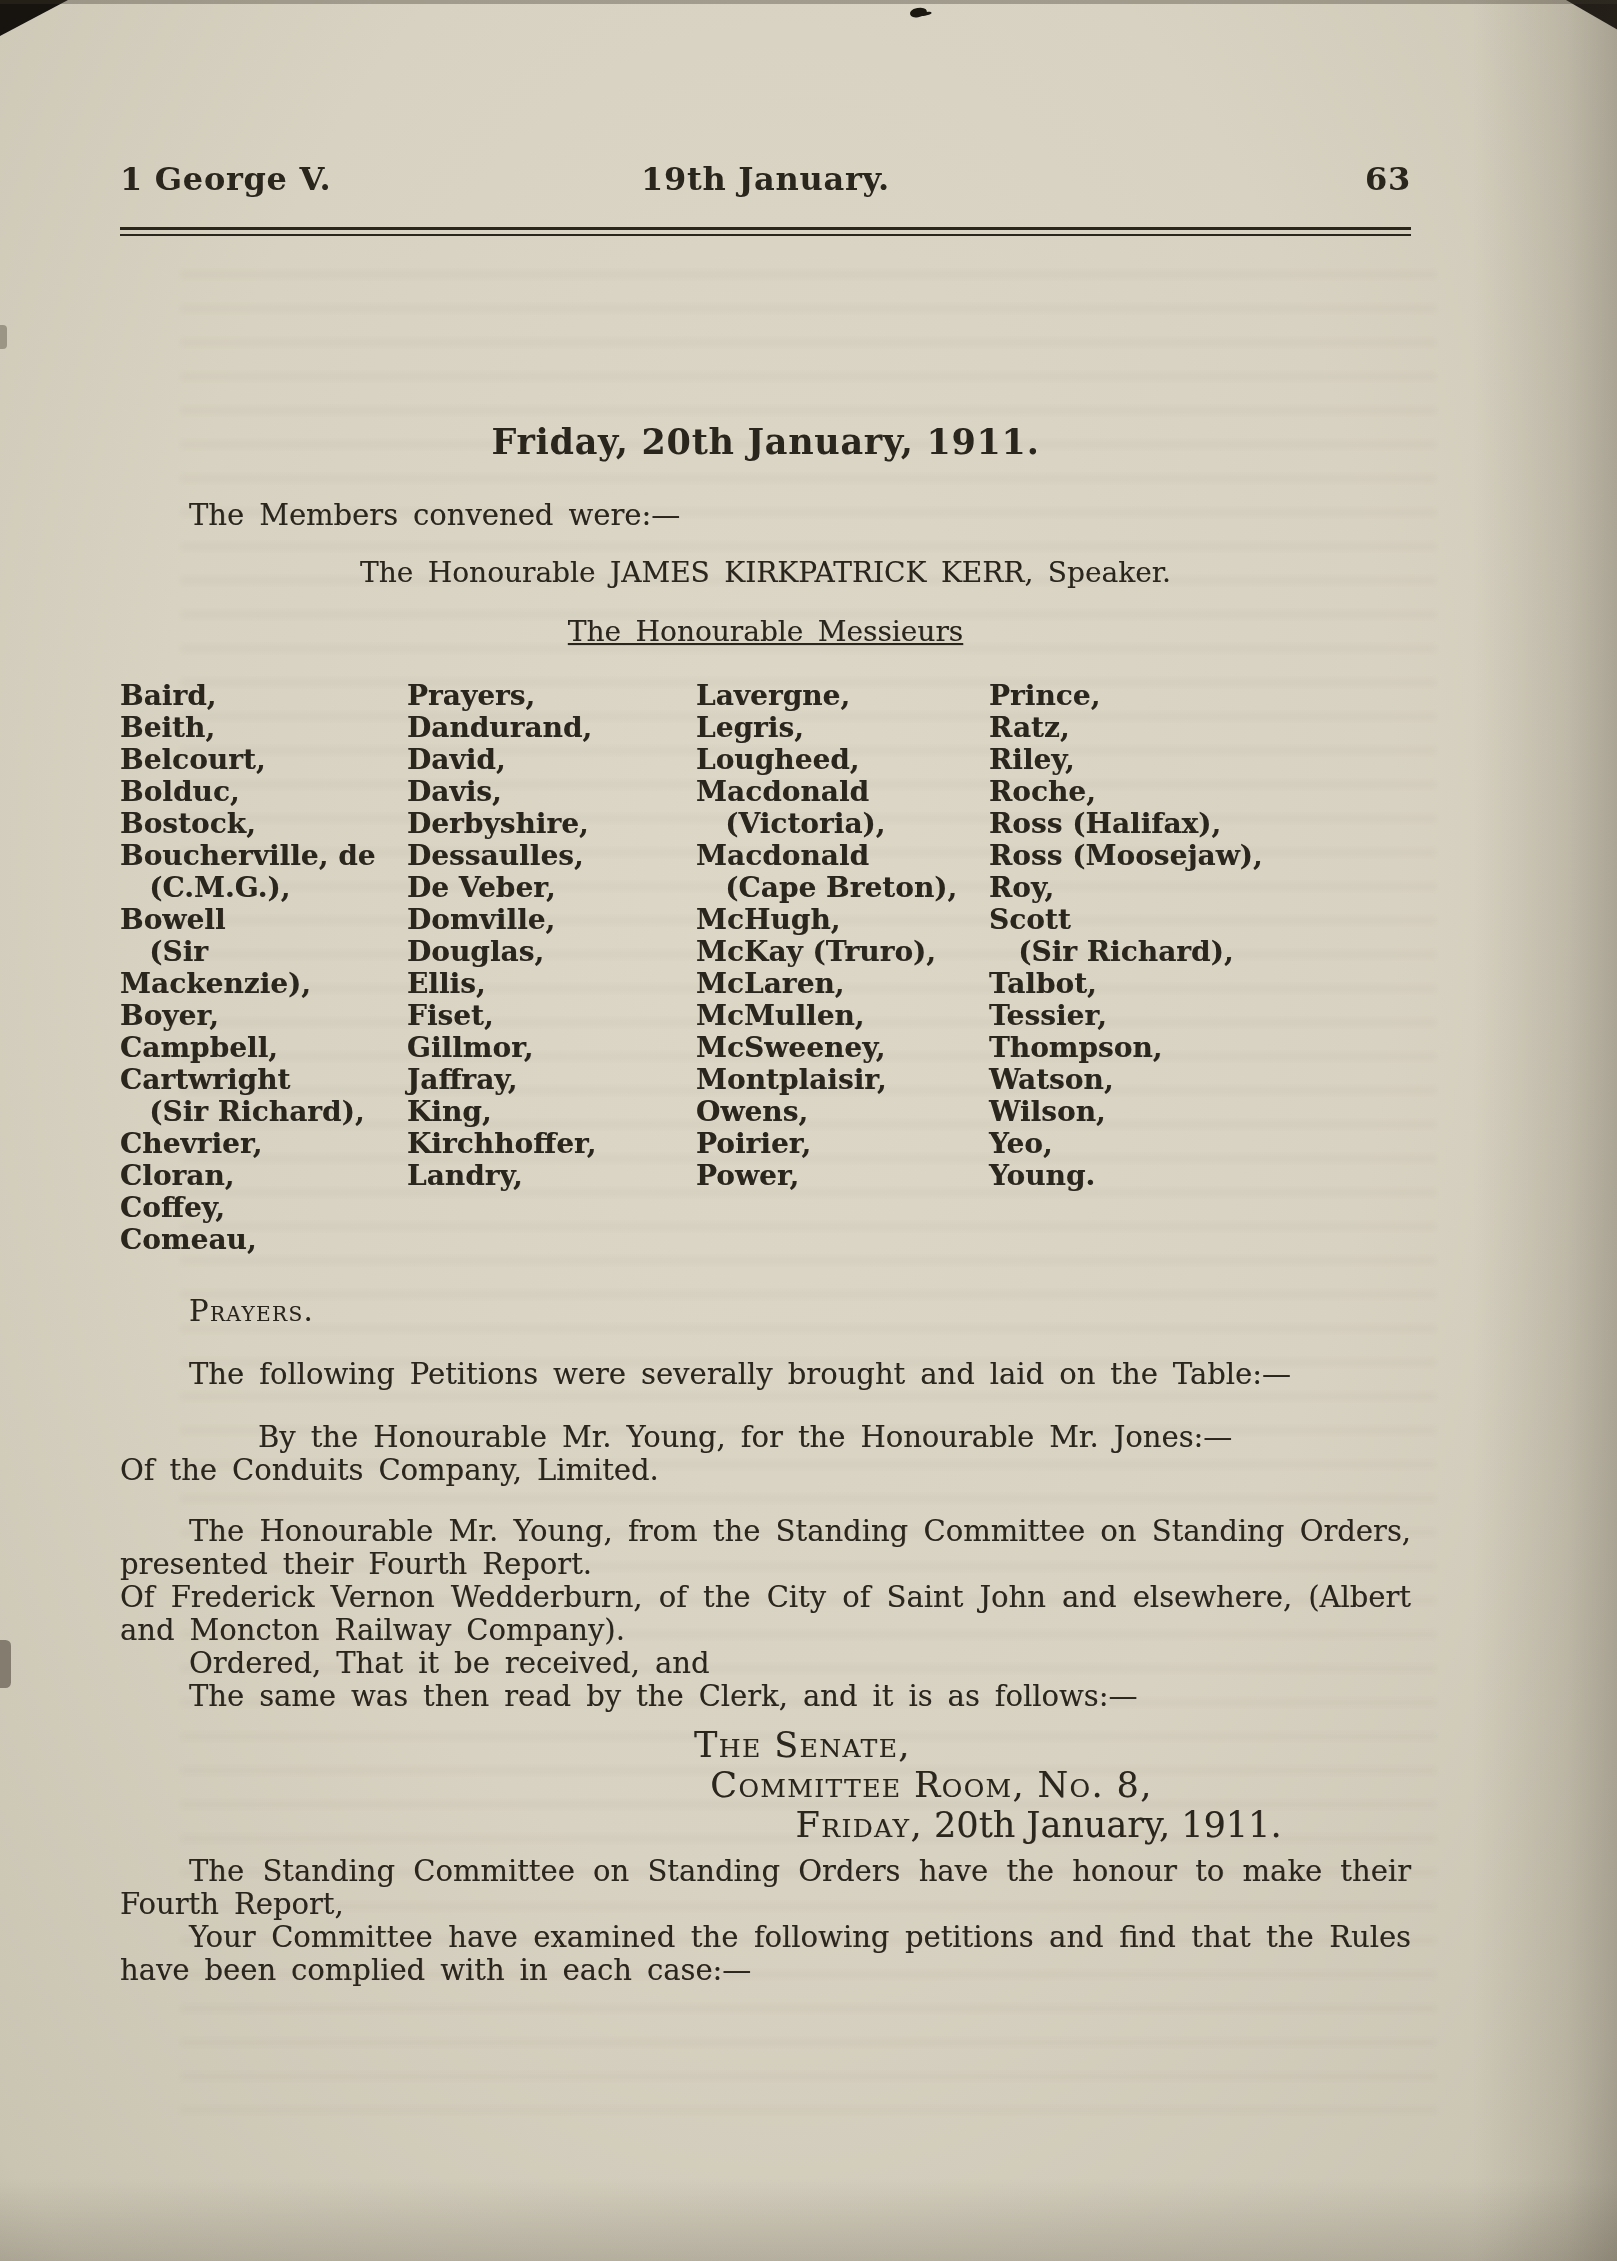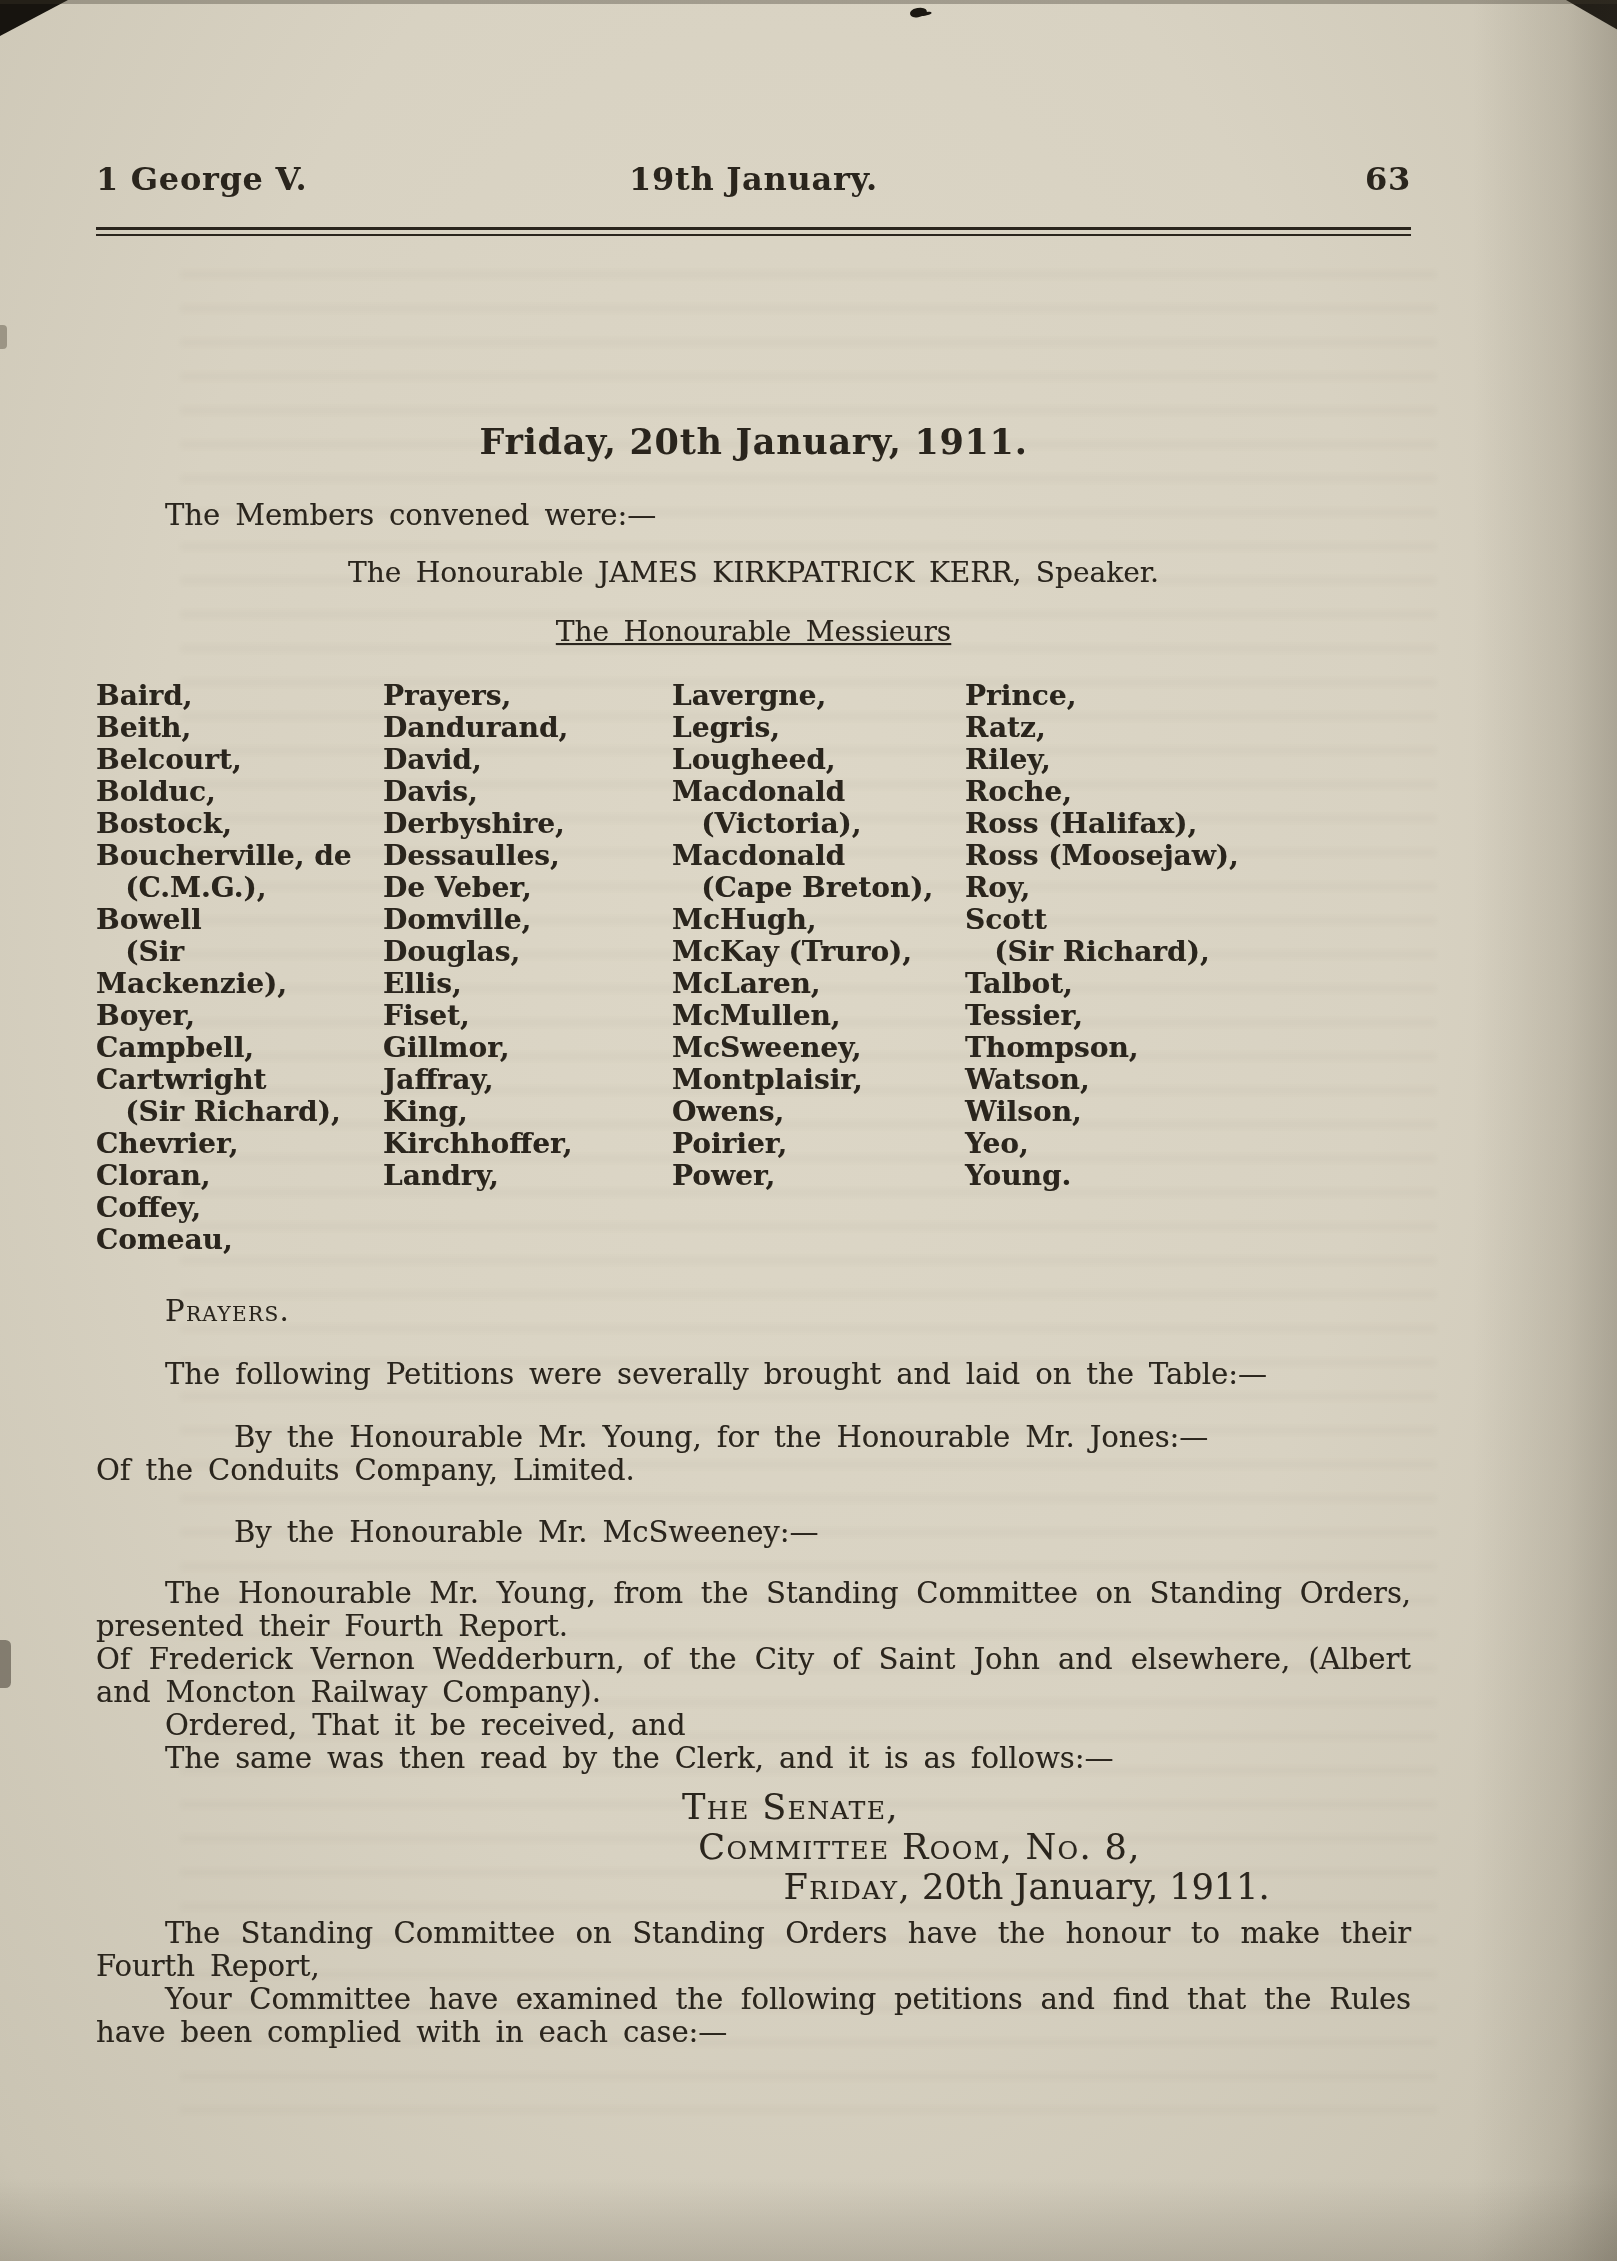--- a/index.html
+++ b/index.html
@@ -32,21 +32,21 @@
   .bleedthrough {
     position:absolute; top:249px; left:180px; width:1257px; height:1865px; opacity:.30;
     background:
       repeating-linear-gradient(180deg,
         rgba(126,116,96,0)   0px,  rgba(126,116,96,0)   21px,
         rgba(126,116,96,.14) 21px, rgba(126,116,96,.14) 30px,
         rgba(126,116,96,0)   30px, rgba(126,116,96,0)   34px);
     filter:blur(2.8px); pointer-events:none;
   }
 
-  .content { position:relative; padding:0 207px 0 96px; }
+  .content { position:relative; padding:0 207px 0 120px; }
 
   .header-row { display:flex; margin-top:160px; font-size:32px; font-weight:bold;
     letter-spacing:0.7px; }
   .h-left   { flex:1; text-align:left; }
   .h-center { flex:1.4; text-align:center; }
   .h-right  { flex:1; text-align:right; }
 
   .double-rule { margin-top:29px; height:9px;
     border-top:3.5px solid #2a251d; border-bottom:2.1px solid #2a251d; }
 
@@ -192,21 +192,20 @@
         </div>
     </div>
 
     <p class="para indent1 smallcaps prayers">Prayers.</p>
 
     <p class="para indent1 pet-intro">The following Petitions were severally brought and laid on the Table:—</p>
 
     <p class="para indent2 pet-by">By the Honourable Mr. Young, for the Honourable Mr. Jones:—</p>
     <p class="para">Of the Conduits Company, Limited.</p>
 
-    <p class="para indent2 pet-by2">By the Honourable Mr. McSweeney:—</p>
     <p class="para indent1 report-p1">The Honourable Mr. Young, from the Standing Committee on Standing Orders, presented their Fourth Report.</p>
 
     <p class="para">Of Frederick Vernon Wedderburn, of the City of Saint John and elsewhere, (Albert and Moncton Railway Company).</p>
     <p class="para indent1">Ordered, That it be received, and</p>
     <p class="para indent1">The same was then read by the Clerk, and it is as follows:—</p>
 
     <div class="senate-block">
       <div class="senate-line sl1 smallcaps">The Senate,</div>
       <div class="senate-line sl2 smallcaps">Committee Room, No. 8,</div>
       <div class="senate-line sl3"><span class="smallcaps">Friday,</span><span> 20th January, 1911.</span></div>

